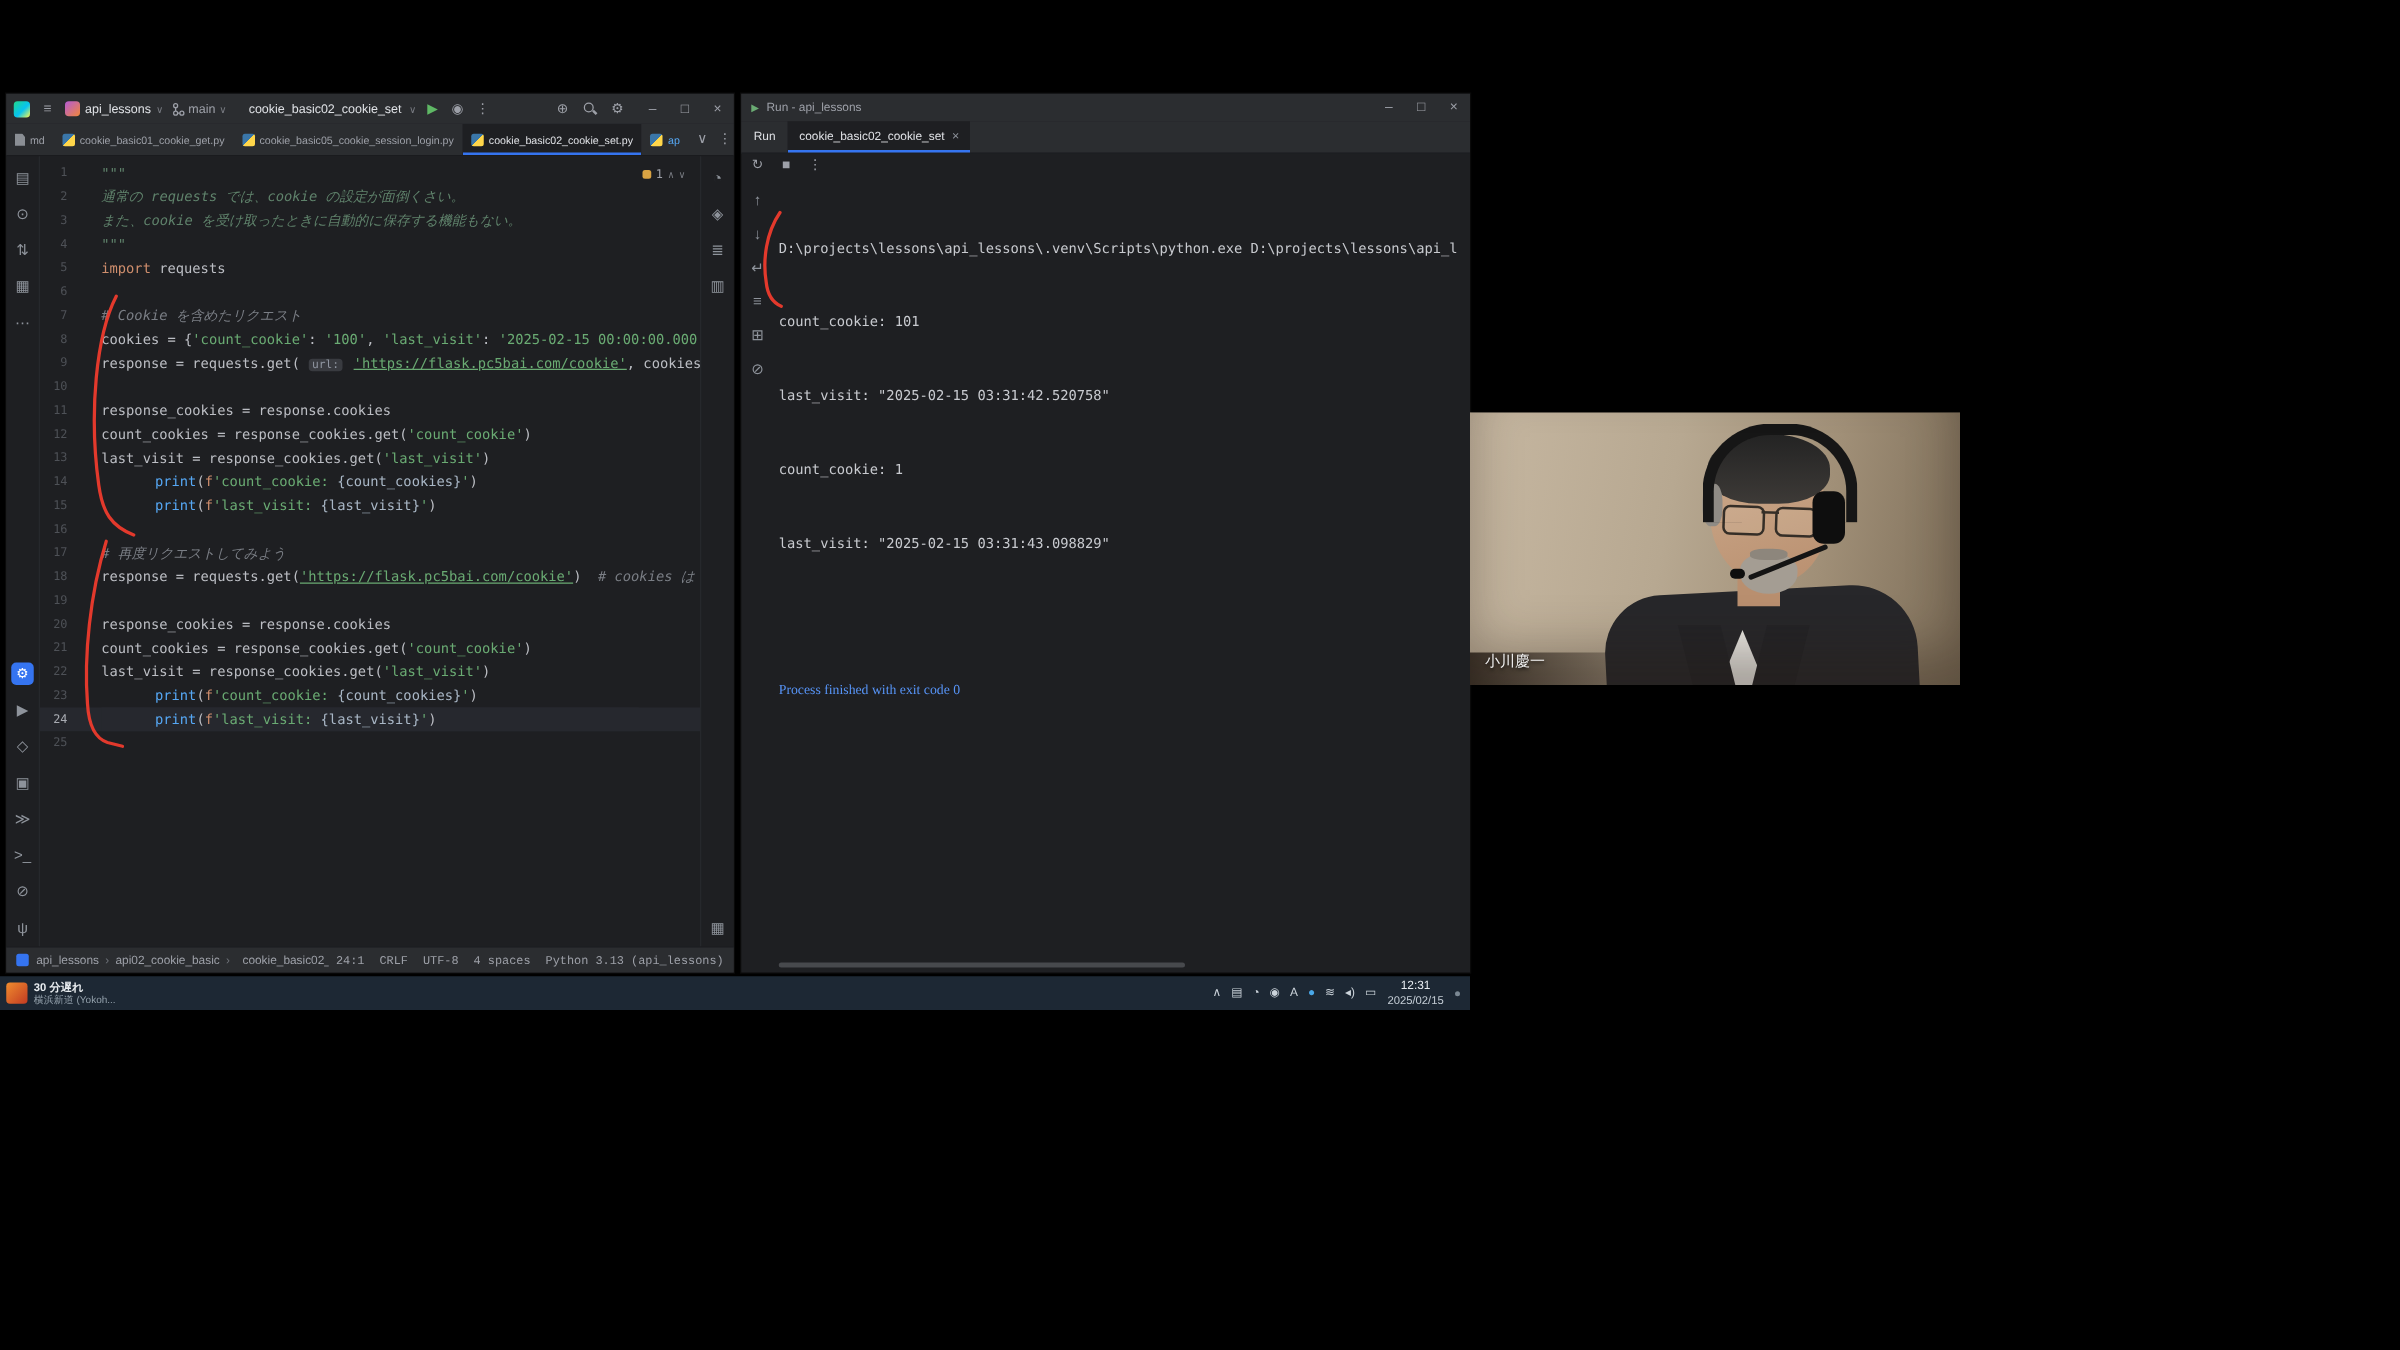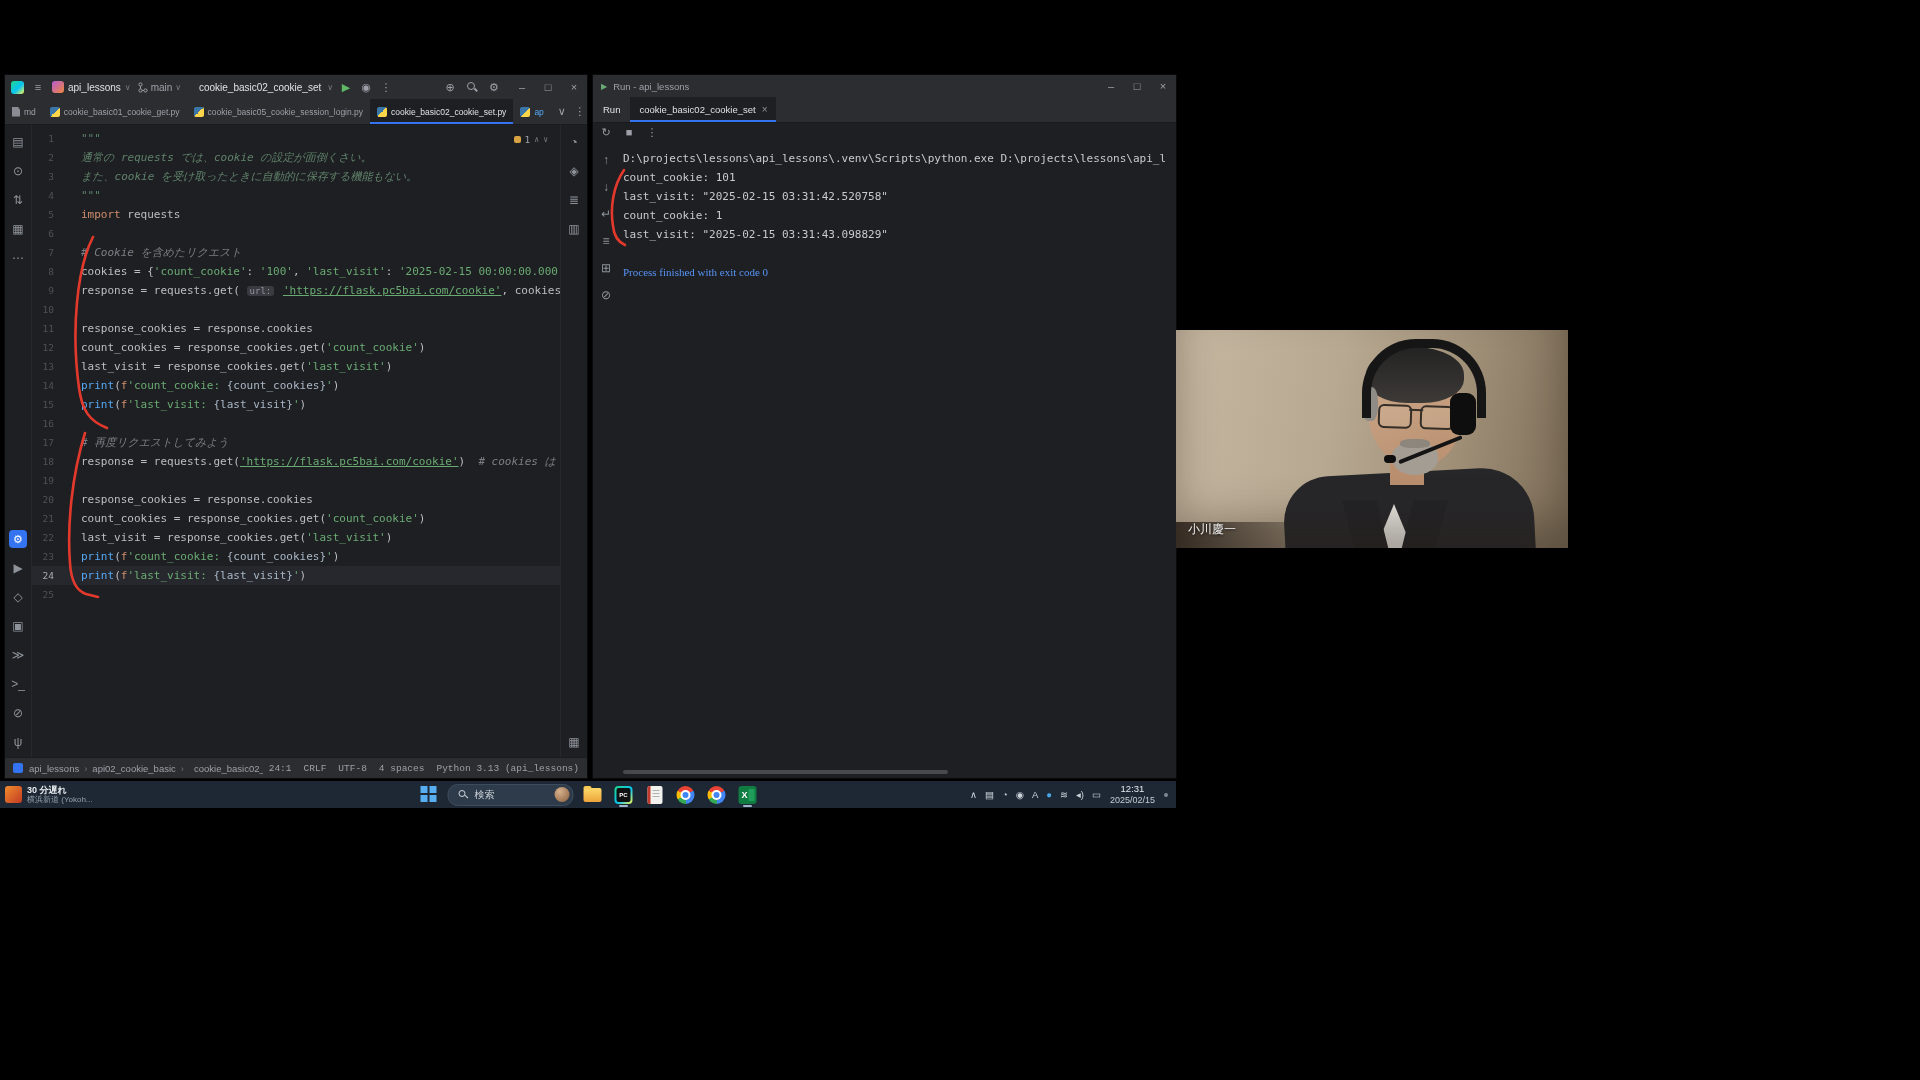--- a/index.html
+++ b/index.html
@@ -53,21 +53,21 @@
   .gn{height:19px;color:#4e5157;font-size:9.5px;padding-right:18px;}
   .gn.cur{color:#a8abb2;}
   [data-name="editor-code"]{position:absolute;left:49px;top:4px;right:0;bottom:0;z-index:1;}
   .cl{height:19px;white-space:pre;}
   .cl.current{background:#26282e;box-shadow:-49px 0 0 #26282e;}
   .t-pl{color:#bcbec4;}
   .t-kw{color:#cf8e6d;}
   .t-str{color:#6aab73;}
   .t-doc{color:#5f826b;font-style:italic;}
   .t-com{color:#7a7e85;font-style:italic;}
-  .t-fn{color:#56a8f5;}
+  .t-fn{color:#56a8f5;padding-left:43px;}
   .t-url{color:#6aab73;text-decoration:underline;}
   .t-intp{color:#a9b7c6;}
   .t-inlay{background:#393b40;color:#9096a1;border-radius:3px;padding:0 3px;font-size:9px;margin-right:2px;}
   .inspections{position:absolute;top:5px;right:12px;z-index:3;display:flex;align-items:center;gap:4px;color:#9da0a8;font-size:9.5px;}
   .insp-dot{width:7px;height:7px;border-radius:2px;background:#d9a343;}
   .insp-chev{font-size:8px;color:#787b82;}
 
   .ide-statusbar{height:20px;background:#2b2d30;border-top:1px solid #1a1b1e;display:flex;align-items:center;
                  padding:0 8px;gap:6px;font-size:9.5px;color:#9da0a8;flex:0 0 auto;}
   .sb-led{width:10px;height:10px;border-radius:2px;background:#3574f0;flex:0 0 auto;}
@@ -85,21 +85,21 @@
   .run-tabsrow{height:25px;background:#2b2d30;border-bottom:1px solid #1a1b1e;display:flex;align-items:stretch;
                font-size:9.5px;flex:0 0 auto;}
   .run-toollabel{display:flex;align-items:center;padding:0 10px;color:#dfe1e5;}
   .run-tab{display:flex;align-items:center;gap:6px;padding:0 9px;color:#dfe1e5;background:#1e1f22;box-shadow:inset 0 -2px 0 #3574f0;}
   .run-tab .close{color:#8e939b;font-size:10px;}
   .run-body{flex:1;position:relative;min-height:0;}
   [data-name="run-toolbar"]{position:absolute;left:6px;top:2px;display:flex;gap:9px;align-items:center;}
   [data-name="run-gutter"]{position:absolute;left:0;top:24px;bottom:0;width:26px;display:flex;flex-direction:column;align-items:center;gap:9px;padding-top:4px;}
   [data-name="console-output"]{position:absolute;left:30px;top:26px;right:2px;bottom:12px;
         font-family:"DejaVu Sans Mono",monospace;font-size:11px;line-height:19px;white-space:pre;overflow:hidden;}
-  .con-line{height:19px;color:#c8cacf;}
+  .con-line{height:19px;color:#c8cacf;margin-top:40px;}
   .con-line.sys{color:#5794f7;font-family:Liberation Serif, serif;}
   .run-hscroll{position:absolute;left:30px;bottom:4px;width:325px;height:4px;border-radius:2px;background:#47494d;}
 
   
   .annotations{position:absolute;inset:0;pointer-events:none;z-index:50;}
   .annotations path{fill:none;stroke:#ee3b2d;stroke-width:2.6;stroke-linecap:round;opacity:.95;}
 
   
   .taskbar{position:absolute;left:0;top:781px;width:1176px;height:27px;background:#1d2834;display:flex;align-items:center;z-index:20;}
   .tb-widget{display:flex;align-items:center;gap:5px;padding-left:5px;}
@@ -408,48 +408,20 @@
     </svg>
 
   <div class="taskbar" data-name="taskbar">
     <div class="tb-widget" data-name="widgets-button">
       <span class="tb-widget-ico" data-name="weather-widget-icon"></span>
       <span class="tb-widget-txt">
         <span class="tb-widget-l1" data-name="widget-headline">30 分遅れ</span>
         <span class="tb-widget-l2" data-name="widget-subtext">横浜新道 (Yokoh...</span>
       </span>
     </div>
-    <div class="tb-center" data-name="taskbar-apps">
-        <div class="tb-app" data-name="start-app-button">
-          <div class="app-ico app-start" data-name="start-icon"></div>
-        </div>
-        <div class="search-pill" data-name="taskbar-search">
-          <span class="pill-mag" data-name="search-icon"></span>
-          <span class="pill-label" data-name="search-label">検索</span>
-          <span class="pill-avatar" data-name="search-avatar"></span>
-        </div>
-        <div class="tb-app" data-name="explorer-app-button">
-          <div class="app-ico app-explorer" data-name="explorer-icon"></div>
-        </div>
-        <div class="tb-app active" data-name="pycharm-app-button">
-          <div class="app-ico app-pycharm" data-name="pycharm-icon"></div>
-        </div>
-        <div class="tb-app" data-name="notes-app-button">
-          <div class="app-ico app-notes" data-name="notes-icon"></div>
-        </div>
-        <div class="tb-app" data-name="chrome-app-button">
-          <div class="app-ico app-chrome" data-name="chrome-icon"></div>
-        </div>
-        <div class="tb-app" data-name="chrome-2-app-button">
-          <div class="app-ico app-chrome-2" data-name="chrome-2-icon"></div>
-        </div>
-        <div class="tb-app active" data-name="excel-app-button">
-          <div class="app-ico app-excel" data-name="excel-icon"></div>
-        </div>
-      </div>
     <div class="tb-right" data-name="system-tray">
       <span data-name="tray-icons">
           <span class="tray-icon" data-name="hidden-icons-icon">∧</span>
           <span class="tray-icon" data-name="widgets-icon">▤</span>
           <span class="tray-icon" data-name="onedrive-icon">◔</span>
           <span class="tray-icon" data-name="mic-icon">◉</span>
           <span class="tray-icon" data-name="ime-icon">A</span>
           <span class="tray-icon" data-name="bluetooth-icon" style="color: rgb(74, 168, 232);">●</span>
           <span class="tray-icon" data-name="wifi-icon">≋</span>
           <span class="tray-icon" data-name="volume-icon">◂)</span>

